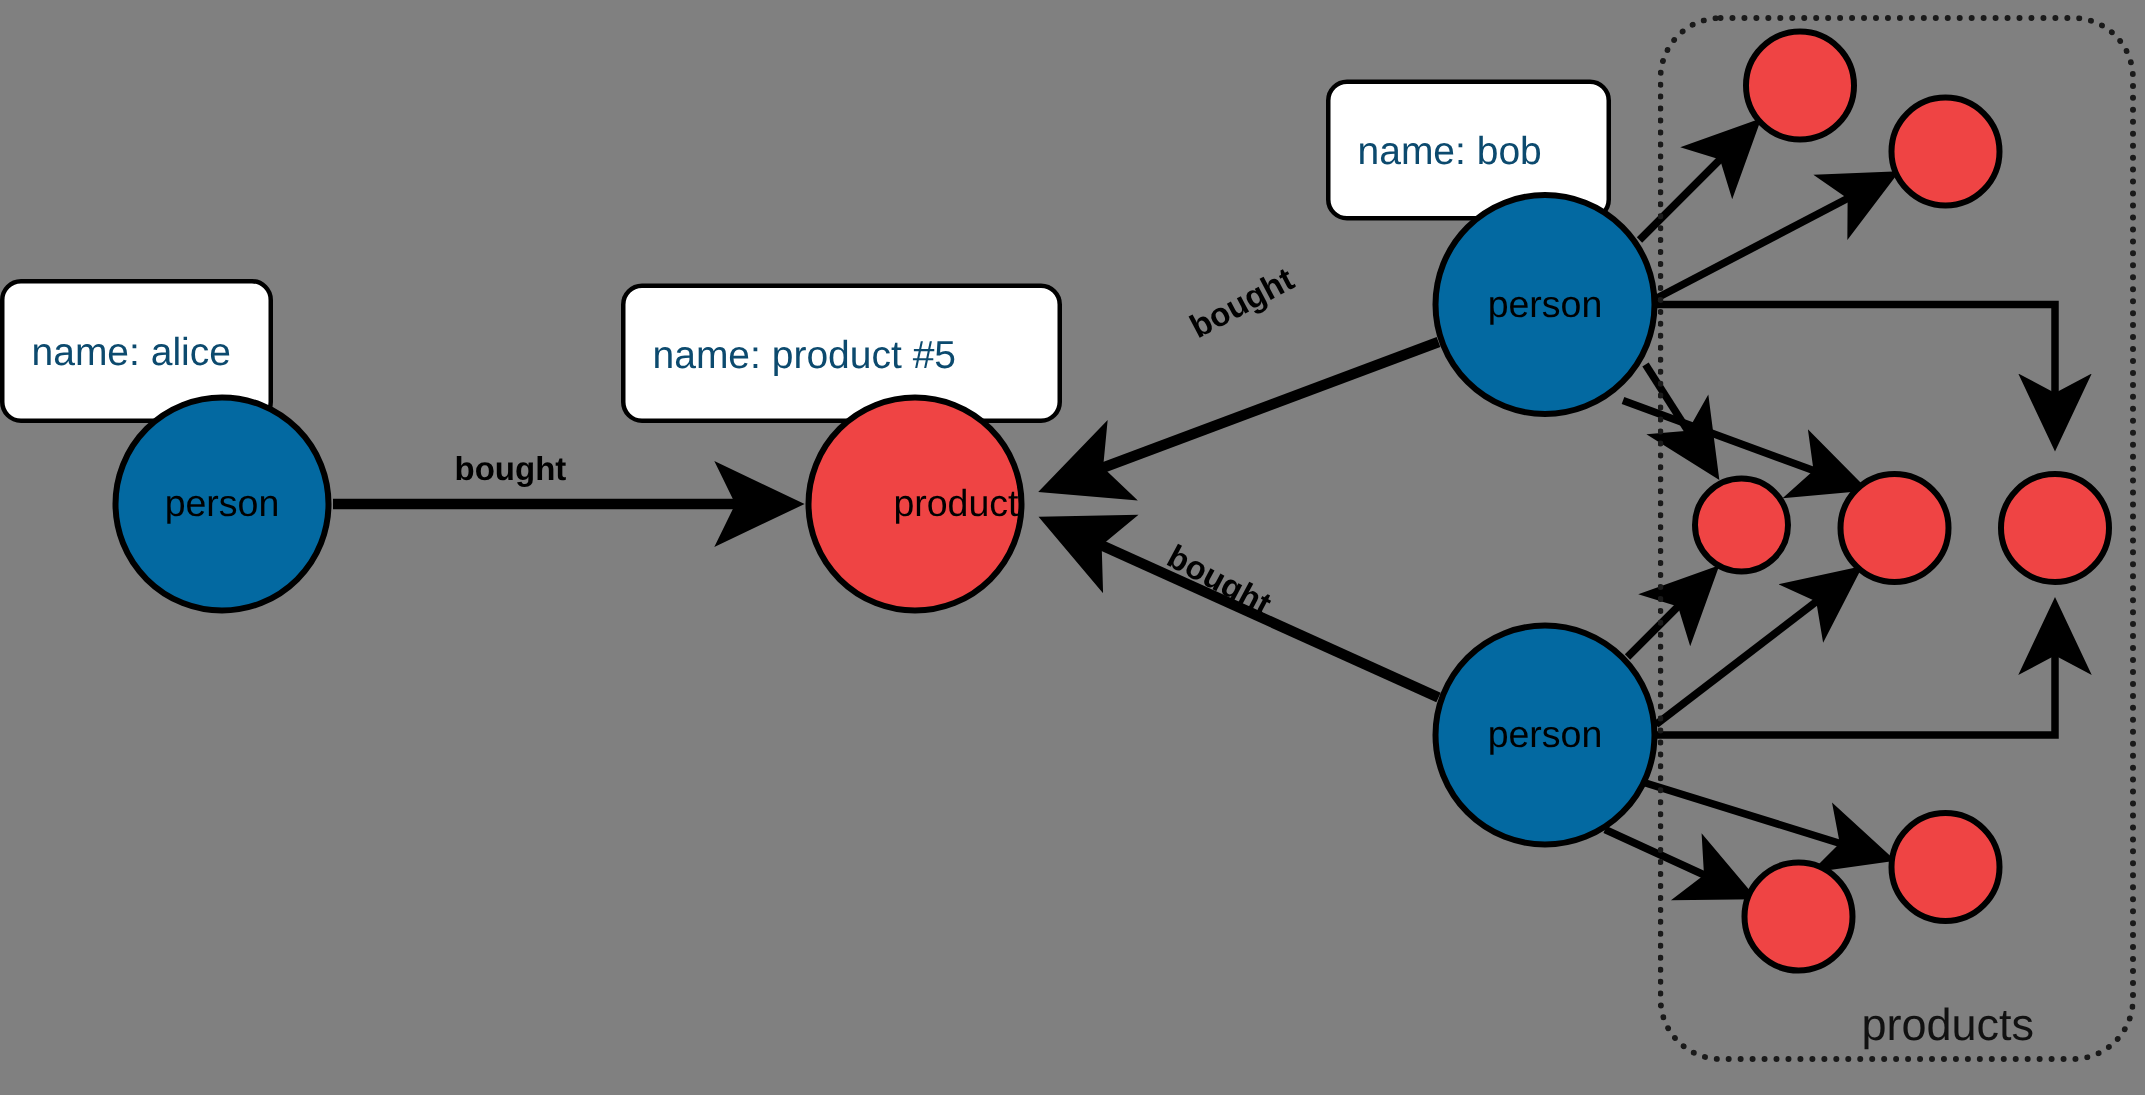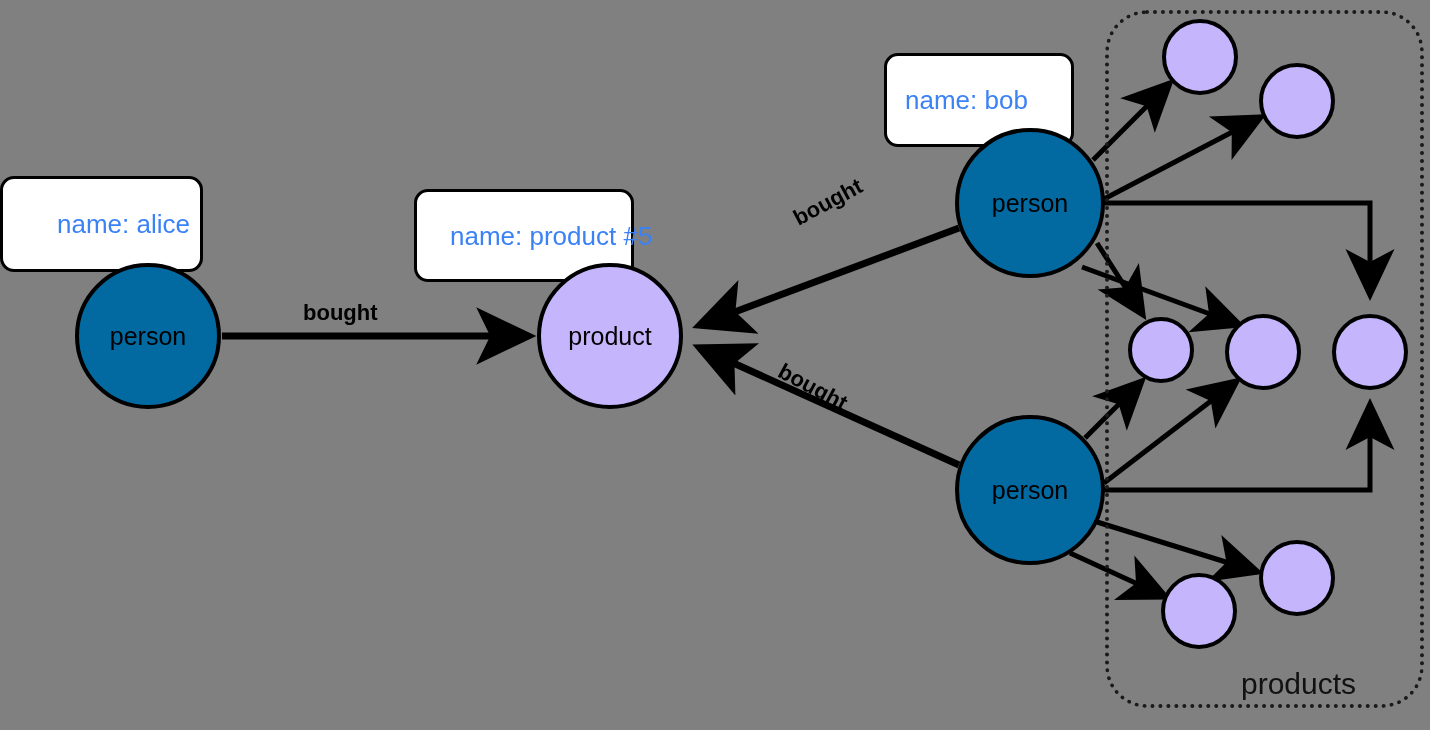--- a/index.html
+++ b/index.html
@@ -30,21 +30,21 @@
     background: #ffffff;
     border: 3px solid #000000;
     border-radius: 14px;
     display: flex;
     align-items: center;
     z-index: 4;
   }
   .prop-box .prop-text {
     padding-left: 18px;
     font-size: 26px;
-    color: #3b82f6;
+    color: #0c4a6e;
     line-height: 1;
     white-space: nowrap;
   }
   
   .node {
     position: absolute;
     box-sizing: border-box;
     border: 4px solid #000000;
     border-radius: 50%;
     display: flex;
@@ -52,21 +52,21 @@
     justify-content: center;
     z-index: 6;
   }
   .node .node-text {
     font-size: 25px;
     color: #000000;
     line-height: 1;
     white-space: nowrap;
   }
   .node.person { background: #0369a1; }
-  .node.product { background: #c4b5fd; }
+  .node.product { background: #ef4444; justify-content: flex-end; }
   .node.small {
     border-width: 4px;
     z-index: 5;
   }
   
   .edge-label {
     position: absolute;
     font-size: 22px;
     font-weight: bold;
     color: #000000;
@@ -149,25 +149,25 @@
       <line x1="1097" y1="522" x2="1258" y2="572" stroke="#000000" stroke-width="5" marker-end="url(#arrow-thin)"></line>
     </g>
     <g>
       <line x1="1070" y1="553" x2="1166" y2="597" stroke="#000000" stroke-width="5" marker-end="url(#arrow-thin)"></line>
     </g>
   </svg>
 
   <div class="group-box" style="left:1105px; top:10px; width:319px; height:698px;"></div>
   <div class="group-label" style="left:1200px; top:669px;">products</div>
 
-  <div class="prop-box" style="left:0px; top:176px; width:203px; height:96px;padding-left:36px;">
+  <div class="prop-box" style="left:0px; top:186px; width:182px; height:96px;">
     <span class="prop-text">name: alice</span>
   </div>
 
-  <div class="prop-box" style="left:414px; top:189px; width:220px; height:93px;padding-left:15px;">
+  <div class="prop-box" style="left:414px; top:189px; width:294px; height:93px;">
     <span class="prop-text">name: product #5</span>
   </div>
 
   <div class="prop-box" style="left:884px; top:53px; width:190px; height:94px;">
     <span class="prop-text">name: bob</span>
   </div>
 
 
   <div class="node product small" style="left:1162px; top:19px; width:76px; height:76px;"></div>
   <div class="node product small" style="left:1259px; top:63px; width:76px; height:76px;"></div>

